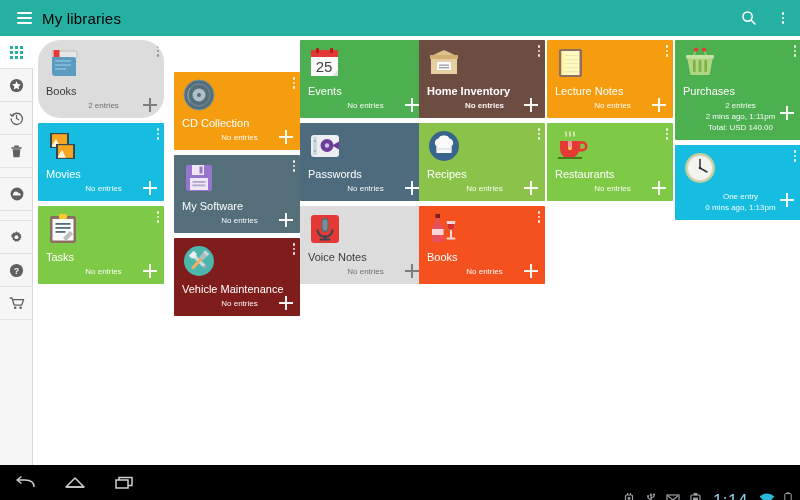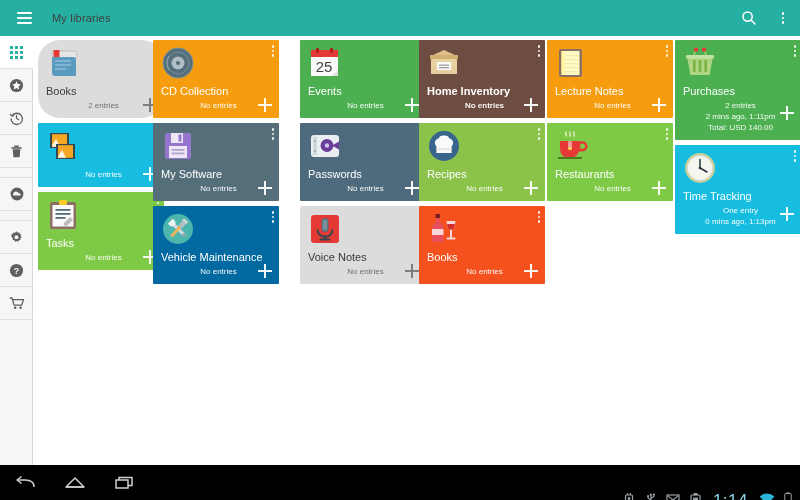--- a/index.html
+++ b/index.html
@@ -11,21 +11,21 @@
   #screen { position: relative; width: 800px; height: 500px; background: #ffffff; }
 
   
   .appbar {
     position: absolute; left: 0; top: 0; width: 800px; height: 36px;
     background: #26b0a1; display: flex; align-items: center;
   }
   .hamburger { width: 36px; height: 36px; margin-left: 6px;
     display: flex; flex-direction: column; justify-content: center; align-items: center; gap: 3px; cursor: pointer; }
   .hamburger span { display: block; width: 15px; height: 2px; background: #ffffff; border-radius: 1px; }
-  .appbar-title { color: #404040; font-size: 11px; margin-left: 10px; letter-spacing: .2px; }
+  .appbar-title { color: #000000; font-size: 15px; letter-spacing: .2px; }
   .appbar-spacer { flex: 1; }
   .appbar-action { width: 34px; height: 36px; display: flex; align-items: center; justify-content: center; cursor: pointer; }
   .dots-v { display: flex; flex-direction: column; gap: 2px; align-items: center; }
   .dots-v i { display: block; width: 2.5px; height: 2.5px; border-radius: 50%; background: #ffffff; }
 
   
   .rail {
     position: absolute; left: 0; top: 36px; width: 33px; height: 429px;
     background: #f6f6f6; border-right: 1px solid #d8d8d8;
   }
@@ -209,20 +209,21 @@
               <polygon points="5.2,17.8 10,10 14,17.8" fill="#fff8e1"></polygon>
               <rect x="4" y="4" width="2" height="15" fill="#37474f"></rect>
                 <rect x="21" y="4" width="2" height="15" fill="#37474f"></rect>
               <rect x="10" y="15" width="19" height="15" fill="#37474f"></rect>
               <rect x="11.2" y="16.2" width="16.6" height="12.6" fill="#f5a623"></rect>
               <polygon points="11.2,28.8 16,21 20,28.8" fill="#fff8e1"></polygon>
               <rect x="10" y="15" width="2" height="15" fill="#37474f"></rect>
                 <rect x="27" y="15" width="2" height="15" fill="#37474f"></rect>
             </svg>
           </div>
+          <div class="card-title">Movies</div>
           <div class="card-meta">No entries</div>
           <div class="card-overflow">
               <i></i>
               <i></i>
               <i></i>
             </div>
           <div class="card-plus"></div>
         </div>
 
         <div class="card" style="background:#7ec945;">
@@ -241,21 +242,21 @@
           <div class="card-meta">No entries</div>
           <div class="card-overflow">
               <i></i>
               <i></i>
               <i></i>
             </div>
           <div class="card-plus"></div>
         </div>
       </div>
 
-      <div class="col" style="left:119px;">
+      <div class="col" style="left:140px;margin-top:32px;">
         <div class="card" style="background:#f59d0e;">
           <div class="card-icon">
             <svg width="38" height="38" viewBox="0 0 38 38">
               <circle cx="17" cy="17" r="15" fill="#546e7a"></circle>
               <circle cx="17" cy="17" r="15" fill="none" stroke="#78909c" stroke-width="1"></circle>
               <circle cx="17" cy="17" r="11" fill="none" stroke="#78909c" stroke-width="1"></circle>
               <circle cx="17" cy="17" r="6.5" fill="#b0bec5"></circle>
               <circle cx="17" cy="17" r="2" fill="#546e7a"></circle>
               <path d="M8 24a13 13 0 0 1 0-14" fill="none" stroke="#90a4ae" stroke-width="1"></path>
             </svg>
@@ -284,21 +285,21 @@
           <div class="card-title">My Software</div>
           <div class="card-meta">No entries</div>
           <div class="card-overflow">
               <i></i>
               <i></i>
               <i></i>
             </div>
           <div class="card-plus"></div>
         </div>
 
-        <div class="card" style="background:#0369a1;">
+        <div class="card" style="background:#7f1d1d;">
           <div class="card-icon">
             <svg width="38" height="38" viewBox="0 0 38 38">
               <circle cx="17" cy="17" r="15" fill="#4db6ac"></circle>
               <g transform="rotate(-45 17 17)">
                 <rect x="15.4" y="8" width="3.4" height="18" fill="#cfd8dc"></rect>
                 <path d="M13.6 6h6.8v4.2l-2.1 1.6h-2.6l-2.1-1.6z" fill="#eceff1"></path>
                 <rect x="15.4" y="24" width="3.4" height="3" fill="#90a4ae"></rect>
               </g>
               <g transform="rotate(42 17 17)">
                 <rect x="15.6" y="14" width="3" height="13" fill="#f0b35b"></rect>
@@ -535,21 +536,20 @@
           <div class="card-icon">
             <svg width="38" height="38" viewBox="0 0 38 38">
               <circle cx="17" cy="17" r="15" fill="#c5cf9a"></circle>
               <circle cx="17" cy="17" r="12.6" fill="#f5f5f0"></circle>
               <circle cx="17" cy="17" r="12.6" fill="none" stroke="#d8d8cf" stroke-width="1"></circle>
               <line x1="17" y1="17" x2="17" y2="8.5" stroke="#263238" stroke-width="1.5" stroke-linecap="round"></line>
               <line x1="17" y1="17" x2="24" y2="21" stroke="#263238" stroke-width="1.5" stroke-linecap="round"></line>
               <circle cx="17" cy="17" r="1.3" fill="#263238"></circle>
             </svg>
           </div>
-          <div class="card-title">Time Tracking</div>
           <div class="card-meta">
             <div>One entry</div>
             <div>0 mins ago, 1:13pm</div>
           </div>
           <div class="card-overflow">
               <i></i>
               <i></i>
               <i></i>
             </div>
           <div class="card-plus" style="bottom:13px;"></div>

